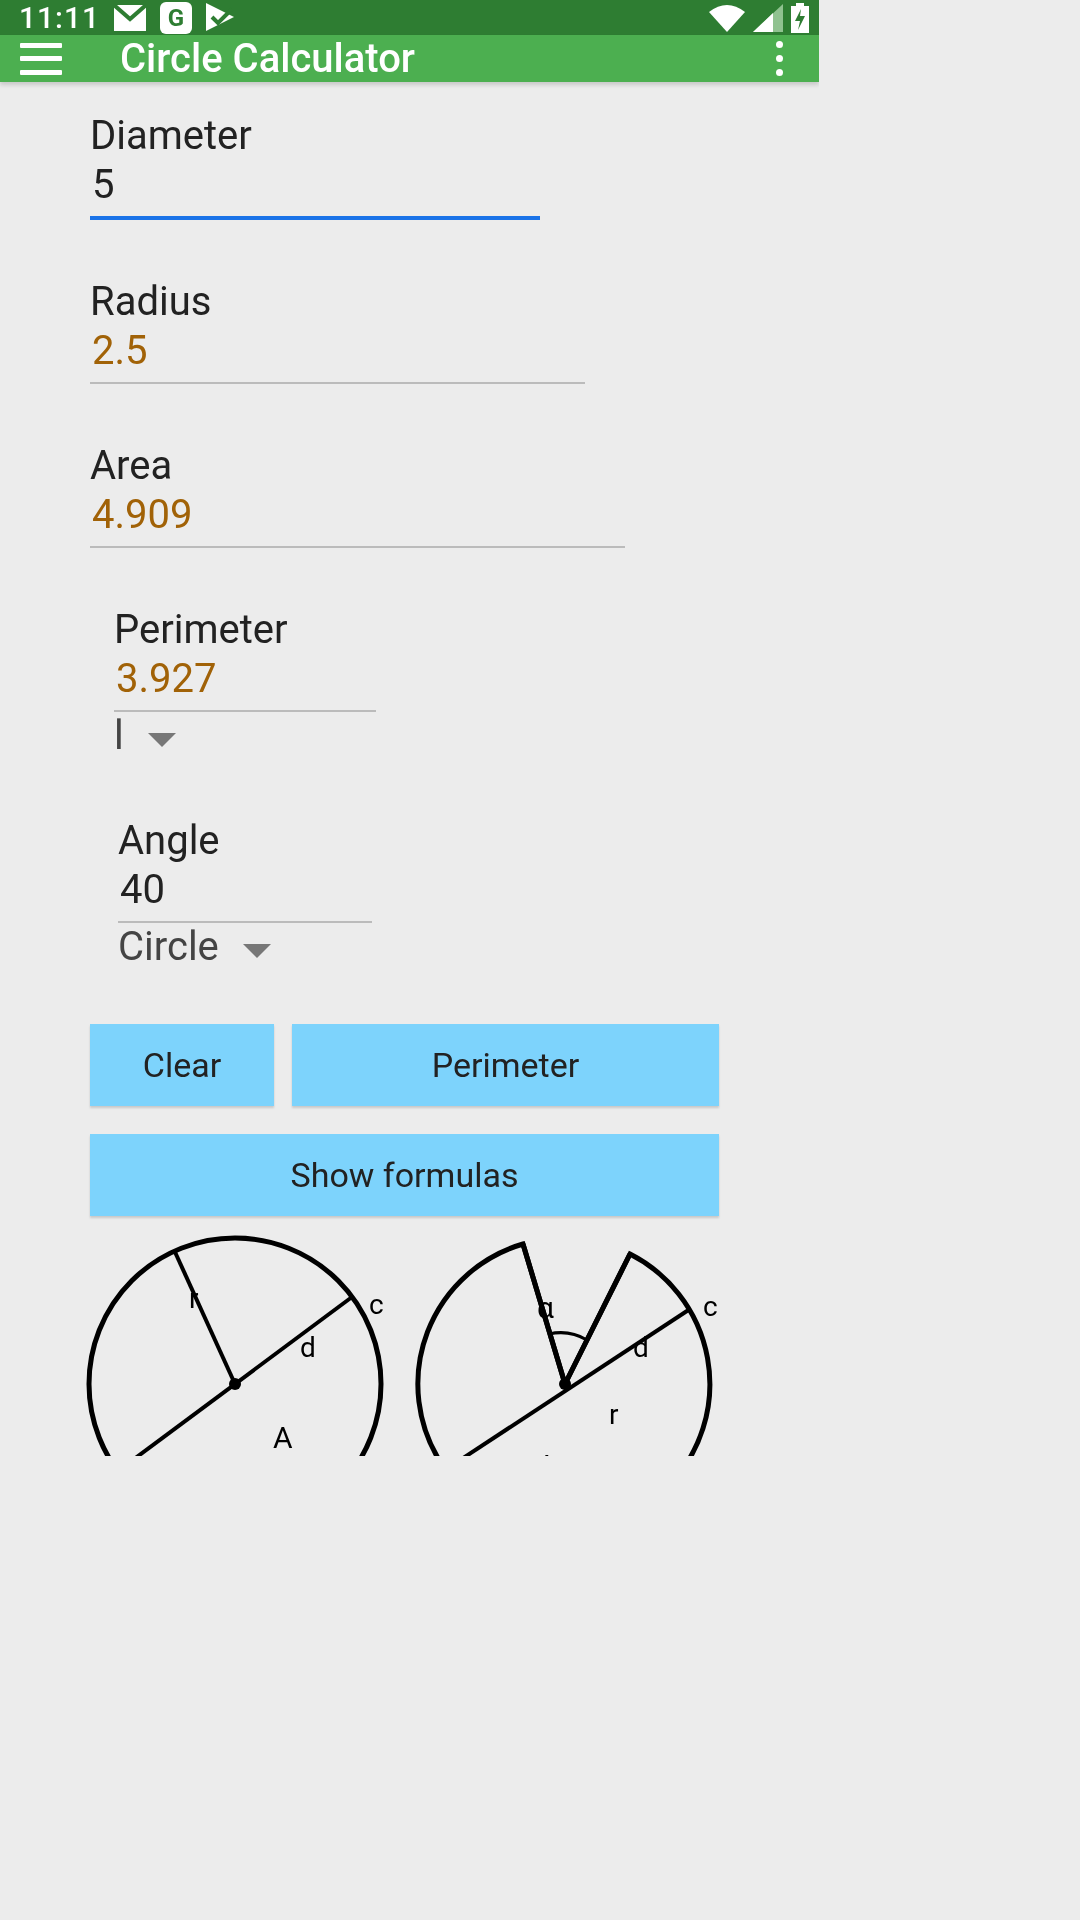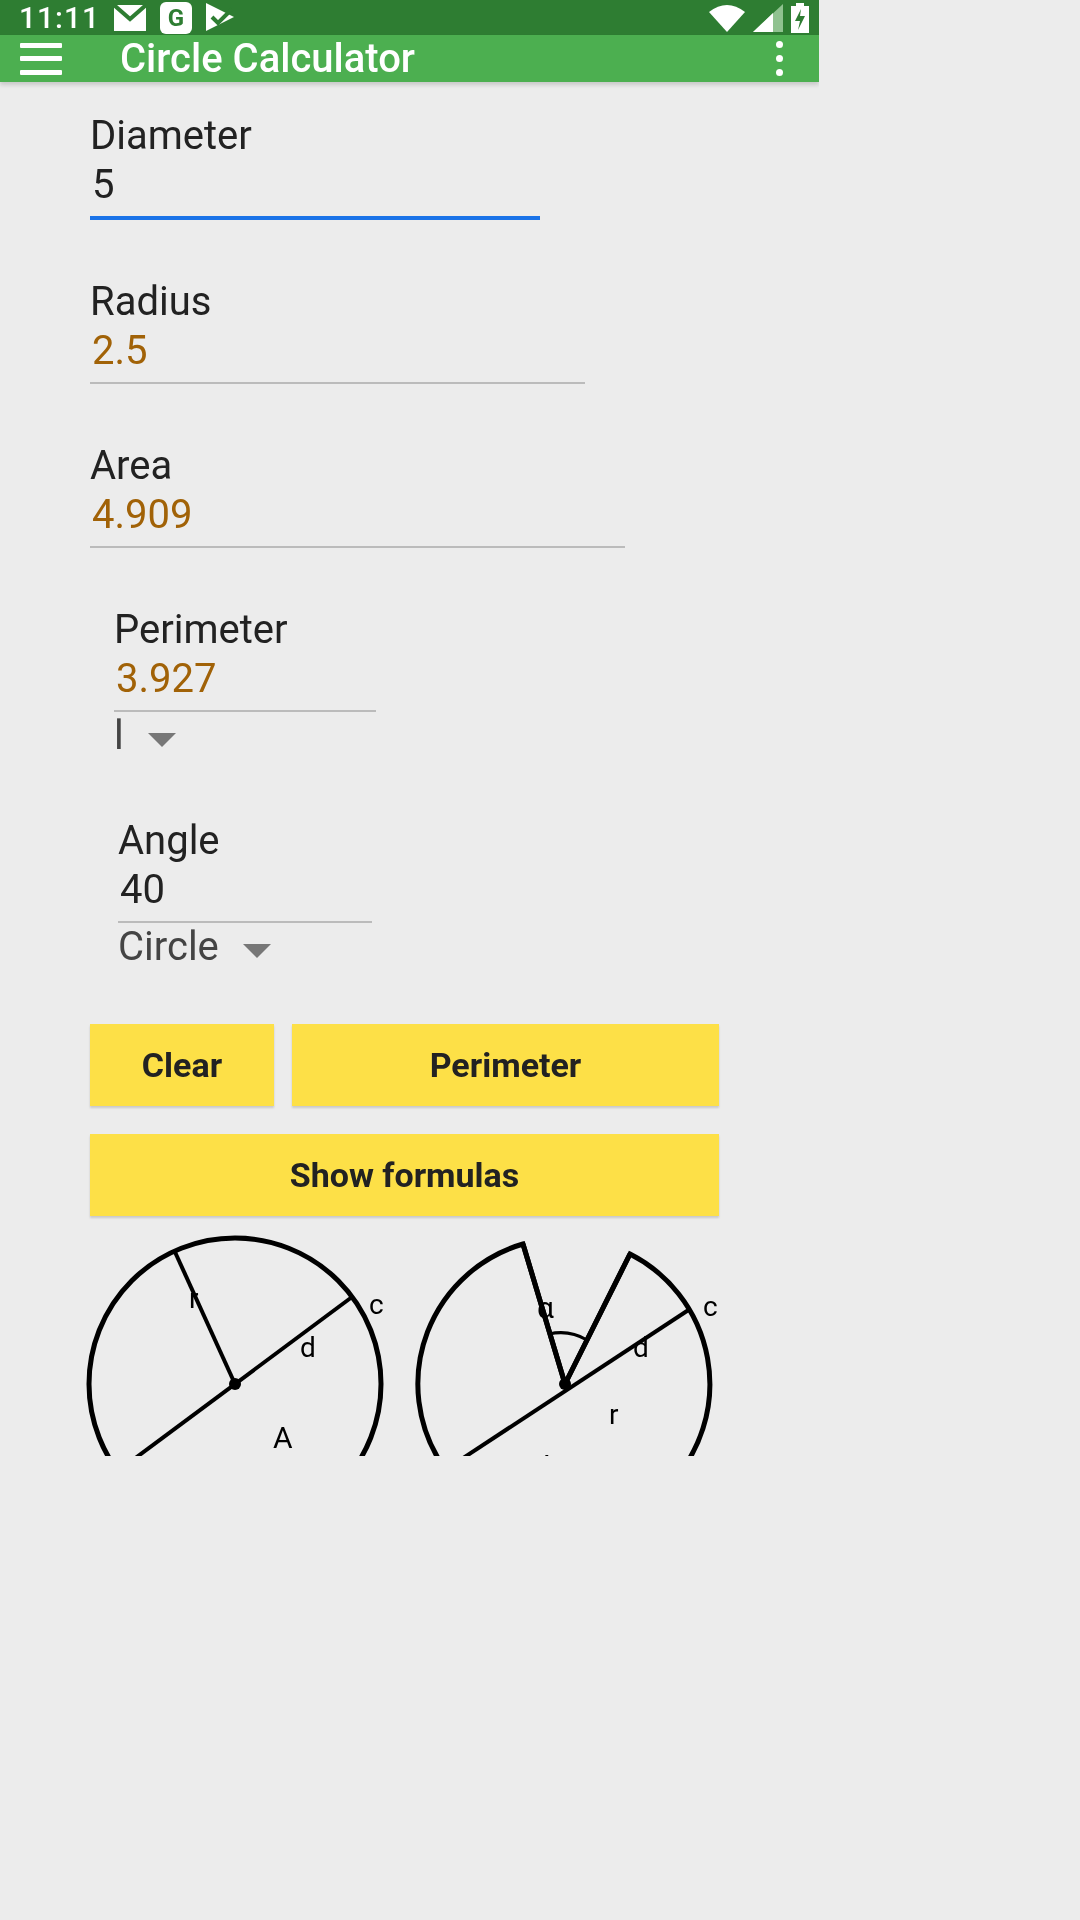--- a/index.html
+++ b/index.html
@@ -29,21 +29,21 @@
   .underline-blue { color:#222; width:450px; border-bottom:4px solid #1a73e8;}
   .red { color:#a16207; }
   .underline-grey-r { width:495px; border-bottom:2px solid #bbb;}
   .underline-grey-a { width:535px; border-bottom:2px solid #bbb;}
   .underline-grey-p { width:262px; border-bottom:2px solid #bbb;}
   .underline-grey-ang { width:254px; border-bottom:2px solid #bbb; color:#222;}
   .dropdown-unit { display:flex; align-items:center; margin-left:24px; font-size:40px; color:#444; }
   .caret { margin-left:24px; }
 
   .btn-row { display:flex; gap:18px; padding-right:100px; margin-top:-4px; margin-bottom:28px;}
-  .btn { background:#fde047; font-size:34px; font-weight:700; color:#222; display:flex; align-items:center; justify-content:center; box-shadow:0 2px 2px rgba(0,0,0,0.15); text-transform:none; height:82px;}
+  .btn { background:#7dd3fc; font-size:34px; font-weight:400; color:#222; display:flex; align-items:center; justify-content:center; box-shadow:0 2px 2px rgba(0,0,0,0.15); text-transform:none; height:82px;}
   .btn-clear { width:184px; }
   .btn-calc { flex:1; }
   .btn-full-row { display:flex; padding-right:100px; margin-bottom:18px;}
   .btn-full { flex:1; }
 
   .diagrams { display:flex; gap:30px; padding-right:100px; justify-content:center; }
   .diagram { position:relative; }
 
   
   .bottom-black { height:108px; background:#000; }

